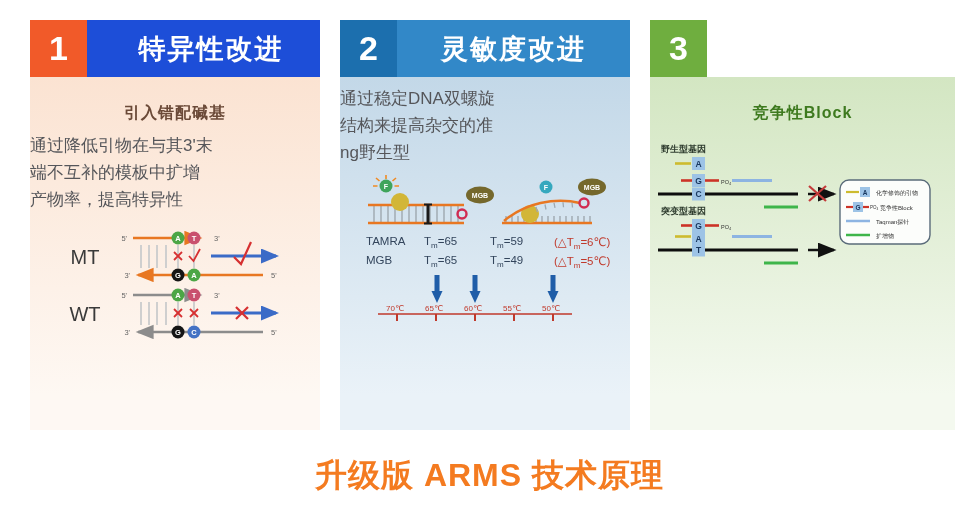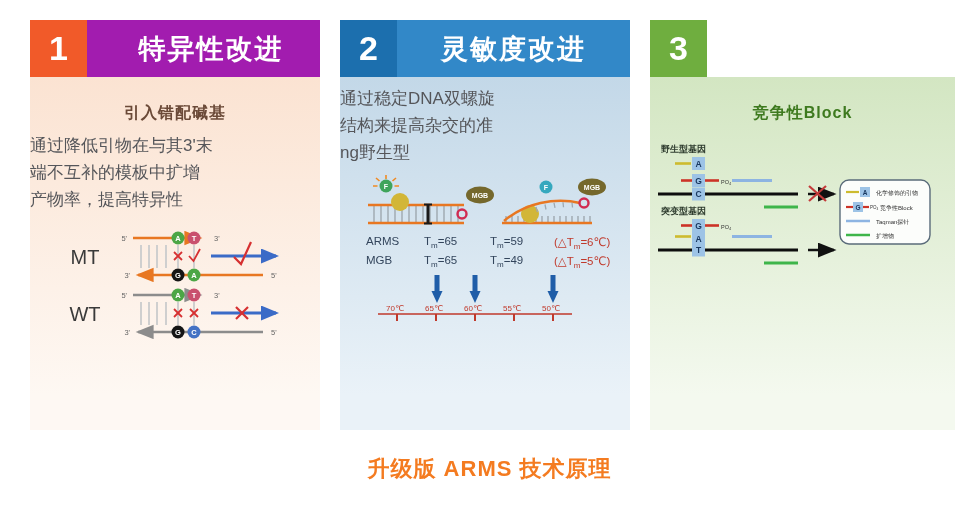--- a/index.html
+++ b/index.html
@@ -9,21 +9,21 @@
   }
   .panels{display:flex;gap:20px;padding:20px 0 0 30px;}
   .panel{display:flex;flex-direction:column;}
   .panel.p1,.panel.p2{width:290px;}
   .panel.p3{width:305px;}
   .panel-header{display:flex;height:57px;flex:none;}
   .num{width:57px;flex:none;display:flex;align-items:center;justify-content:center;
        color:#fff;font-size:34px;font-weight:bold;}
   .htitle{flex:1;display:flex;align-items:center;justify-content:center;
        color:#fff;font-size:27px;font-weight:bold;letter-spacing:2px;}
-  .p1 .num{background:#F15A29;} .p1 .htitle{background:#a21caf;padding-left:15px;}
+  .p1 .num{background:#F15A29;} .p1 .htitle{background:#1d4ed8;padding-left:15px;}
   .p2 .num{background:#1C6FAE;} .p2 .htitle{background:#3288C8;}
   .p3 .num{background:#6FAE3F;} .p3 .htitle{background:#8CC63F;}
   .panel-body{height:353px;}
   .p1 .panel-body{background:linear-gradient(180deg,#FBE3D2 0%,#FEF8F3 90%);}
   .p2 .panel-body{background:linear-gradient(180deg,#C3D8E8 0%,#EAF2F8 90%);}
   .p3 .panel-body{background:linear-gradient(180deg,#D3E6C2 0%,#F4F9EF 90%);}
   .subtitle{text-align:center;font-size:16px;font-weight:bold;padding-top:26px;letter-spacing:1px;}
   .p1 .subtitle{color:#6B4A38;}
   .p2 .subtitle{color:#1E5C97;}
   .p3 .subtitle{color:#3E7A1F;}
@@ -31,21 +31,21 @@
         white-space:pre-line;margin-top:8px;}
   svg{display:block;}
   .diag1{margin-top:14px;}
   .probes{margin-top:8px;}
   .mgb-table{display:grid;grid-template-columns:58px 66px 64px auto;
      padding-left:26px;font-size:11.5px;color:#33455C;row-gap:3px;margin-top:2px;}
   .mgb-table sub{font-size:8px;}
   .mgb-table .dtm{color:#C0392B;}
   .axis-svg{margin-top:2px;}
   .diag3{margin-top:16px;}
-  .footer-title{margin-top:24px;text-align:center;font-size:22px;font-weight:bold;
+  .footer-title{margin-top:24px;text-align:center;font-size:32px;font-weight:bold;
      color:#F47B20;letter-spacing:1px;}
 </style>
 </head>
 <body>
 
 <div class="panels">
 
   <div class="panel p1">
     <div class="panel-header">
       <div class="num">1</div>
@@ -159,21 +159,21 @@
           <path d="M164,46 C185,28 215,22 240,28" fill="none" stroke="#E87722" stroke-width="2.4"></path>
           <path d="M196,32 l1.5,5 M205,29.5 l1,5 M214,27.8 l1,5 M223,27.2 l0.5,5 M232,27.5 l0.5,5" stroke="#9FA8B0" stroke-width="1.3"></path>
           <circle cx="206" cy="12" r="6.5" fill="#35A8BE"></circle>
           <text x="206" y="14.8" text-anchor="middle" font-size="7" font-weight="bold" fill="#fff">F</text>
           <circle cx="244" cy="28" r="4.5" fill="none" stroke="#D12B52" stroke-width="2.4"></circle>
           <ellipse cx="252" cy="12" rx="14" ry="8.5" fill="#75682C"></ellipse>
           <text x="252" y="14.8" text-anchor="middle" font-size="7" font-weight="bold" fill="#fff">MGB</text>
         </g>
       </svg>
       <div class="mgb-table">
-        <span>ARMS</span>
+        <span>TAMRA</span>
         <span class="cell"><span>T</span><sub>m</sub><span>=65</span></span>
         <span class="cell"><span>T</span><sub>m</sub><span>=59</span></span>
         <span class="cell dtm"><span>(△T</span><sub>m</sub><span>=6℃)</span></span>
         <span>MGB</span>
         <span class="cell"><span>T</span><sub>m</sub><span>=65</span></span>
         <span class="cell"><span>T</span><sub>m</sub><span>=49</span></span>
         <span class="cell dtm"><span>(△T</span><sub>m</sub><span>=5℃)</span></span>
       </div>
       <svg class="axis-svg" width="290" height="52" viewBox="0 0 290 52">
         <g fill="#1F5DA8">

